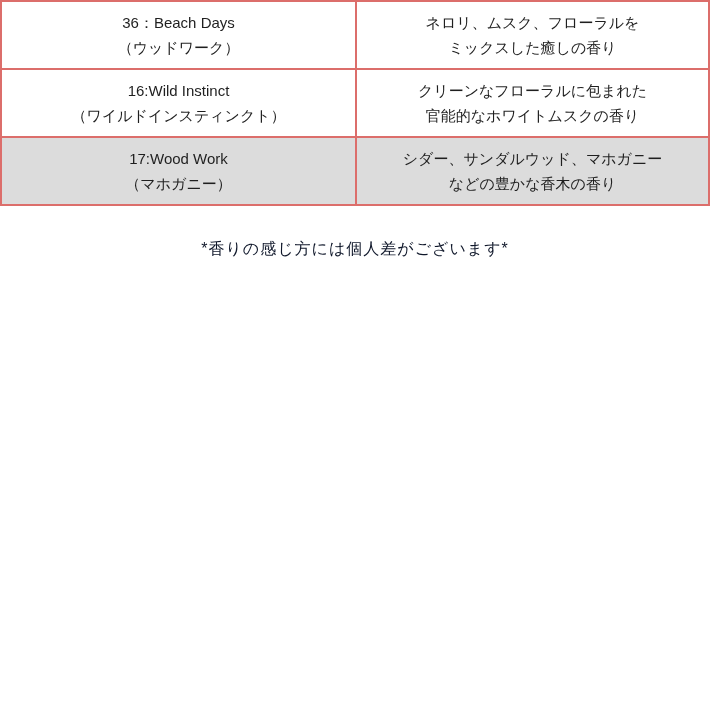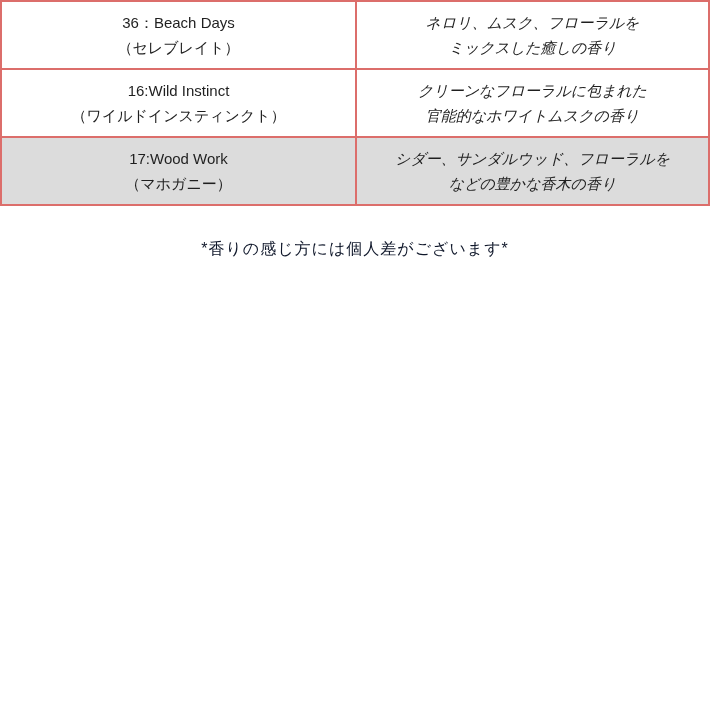--- a/index.html
+++ b/index.html
@@ -24,21 +24,21 @@
     border: 2px solid #dc6e6b;
     height: 68px;
     text-align: center;
     vertical-align: middle;
     font-size: 15px;
     line-height: 25px;
     color: #1f1f1f;
     padding: 4px 6px;
   }
   table.scent-table td.name-cell { width: 330px; }
-  table.scent-table td.desc-cell { width: 328px; font-style: italic; }
+  table.scent-table td.desc-cell { width: 328px; }
   table.scent-table tr.row-alt td { background: #dcdcdc; }
   table.scent-table tr.row-plain td { background: #ffffff; margin-left: 28px; }
   .cell-line { display: block; }
   .footnote {
     margin-top: 33px;
     text-align: center;
     font-size: 16px;
     letter-spacing: 1px;
     color: #0f172a;
   }
@@ -46,21 +46,21 @@
 </head>
 <body>
 
 <div class="page">
 
   <table class="scent-table">
     <tbody>
       <tr class="row-plain">
         <td class="name-cell">
           <span class="cell-line">36：Beach Days</span>
-          <span class="cell-line">（セレブレイト）</span>
+          <span class="cell-line">（ウッドワーク）</span>
         </td>
         <td class="desc-cell">
           <span class="cell-line">ネロリ、ムスク、フローラルを</span>
           <span class="cell-line">ミックスした癒しの香り</span>
         </td>
       </tr>
       <tr class="row-plain">
         <td class="name-cell">
           <span class="cell-line">16:Wild Instinct</span>
           <span class="cell-line">（ワイルドインスティンクト）</span>
@@ -69,21 +69,21 @@
           <span class="cell-line">クリーンなフローラルに包まれた</span>
           <span class="cell-line">官能的なホワイトムスクの香り</span>
         </td>
       </tr>
       <tr class="row-alt">
         <td class="name-cell">
           <span class="cell-line">17:Wood Work</span>
           <span class="cell-line">（マホガニー）</span>
         </td>
         <td class="desc-cell">
-          <span class="cell-line">シダー、サンダルウッド、フローラルを</span>
+          <span class="cell-line">シダー、サンダルウッド、マホガニー</span>
           <span class="cell-line">などの豊かな香木の香り</span>
         </td>
       </tr>
     </tbody>
   </table>
 
   <p class="footnote">*香りの感じ方には個人差がございます*</p>
 
 </div>
 

